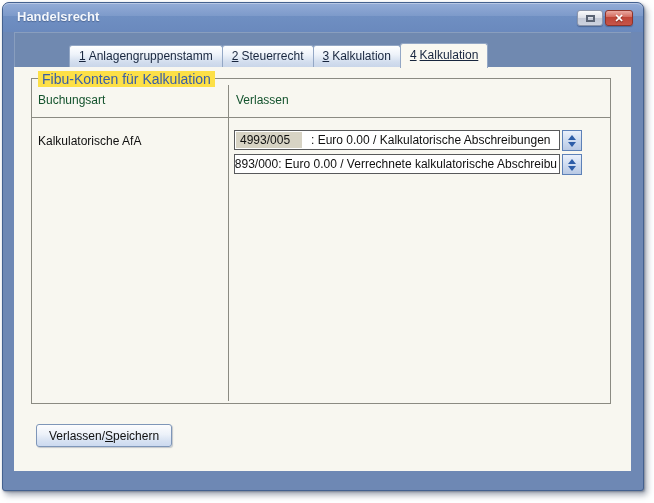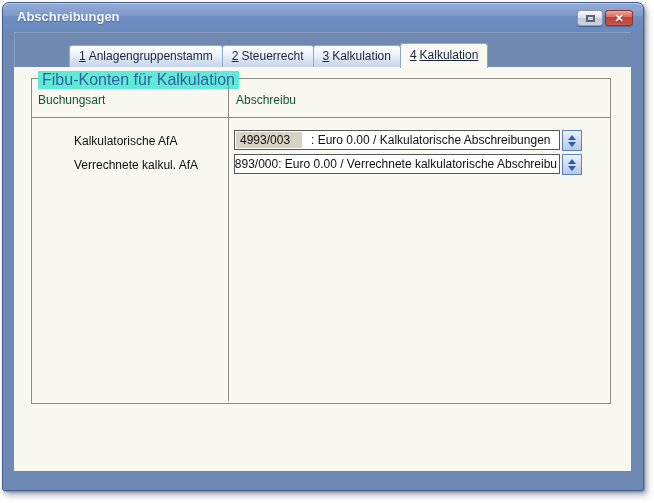--- a/index.html
+++ b/index.html
@@ -79,29 +79,29 @@
     background: #f8f7f0; z-index: 1;
   }
 
   
   .groupbox {
     position: absolute; left: 17px; top: 11px; width: 580px; height: 326px;
     border: 1px solid #8b8b82;
   }
   .groupbox-label {
     position: absolute; top: -8px; left: 6px; padding: 0 4px;
-    background: #5eead4; color: #3a5ea5; font-size: 16px;
+    background: #fde047; color: #3a5ea5; font-size: 14px;
   }
   .col-divider { position: absolute; left: 196px; top: 6px; bottom: 2px; width: 1px; background: #8b8b82; }
   .header-underline { position: absolute; left: 0; right: 0; top: 38px; height: 1px; background: #8b8b82; }
   .col-header { position: absolute; top: 14px; color: #14532d; }
   .col-header.c1 { left: 6px; }
   .col-header.c2 { left: 204px; }
 
-  .row-label { position: absolute; left: 6px; color: #101010; margin-left: 36px; }
+  .row-label { position: absolute; left: 6px; color: #101010; }
   .row-label.r1 { top: 55px; }
   .row-label.r2 { top: 79px; }
 
   .combo-field {
     position: absolute; left: 202px; width: 326px; height: 20px;
     background: #ffffff; border: 1px solid #58595b;
     display: flex; align-items: center; overflow: hidden;
     white-space: nowrap; cursor: default;
   }
   .combo-field.f1 { top: 51px; }
@@ -135,21 +135,21 @@
     box-shadow: 1px 1px 1px rgba(120,130,150,.4);
     cursor: default;
   }
 </style>
 </head>
 <body>
 
 <div class="window">
 
   <div class="titlebar">
-    <span class="title">Abschreibungen</span>
+    <span class="title">Handelsrecht</span>
     <div class="winbtn btn-min">
       <span class="box-glyph"></span>
     </div>
     <div class="winbtn btn-close">
       <span>✕</span>
     </div>
   </div>
 
   <div class="client">
 
@@ -167,40 +167,40 @@
         <span class="mn">4</span><span>Kalkulation</span>
       </div>
     </div>
 
     <div class="tabpage">
 
       <div class="groupbox">
         <span class="groupbox-label">Fibu-Konten für Kalkulation</span>
 
         <span class="col-header c1">Buchungsart</span>
-        <span class="col-header c2">Abschreibu</span>
+        <span class="col-header c2">Verlassen</span>
         <div class="header-underline"></div>
         <div class="col-divider"></div>
 
         <span class="row-label r1">Kalkulatorische AfA</span>
         <div class="combo-field f1">
-          <span class="account-seg">4993/003</span>
+          <span class="account-seg">4993/005</span>
           <span class="detail-seg">: Euro 0.00 / Kalkulatorische Abschreibungen</span>
         </div>
         <div class="spinner s1">
           <span class="tri-up"></span>
           <span class="tri-down"></span>
         </div>
 
-        <span class="row-label r2">Verrechnete kalkul. AfA</span>
         <div class="combo-field f2">
           <span class="full-seg">2893/000: Euro 0.00 / Verrechnete kalkulatorische Abschreibu</span>
         </div>
         <div class="spinner s2">
           <span class="tri-up"></span>
           <span class="tri-down"></span>
         </div>
       </div>
 
+      <button class="save-button"><span>Verlassen/</span><span class="u-mn">S</span><span>peichern</span></button>
 
     </div>
   </div>
 </div>
 
 </body></html>

